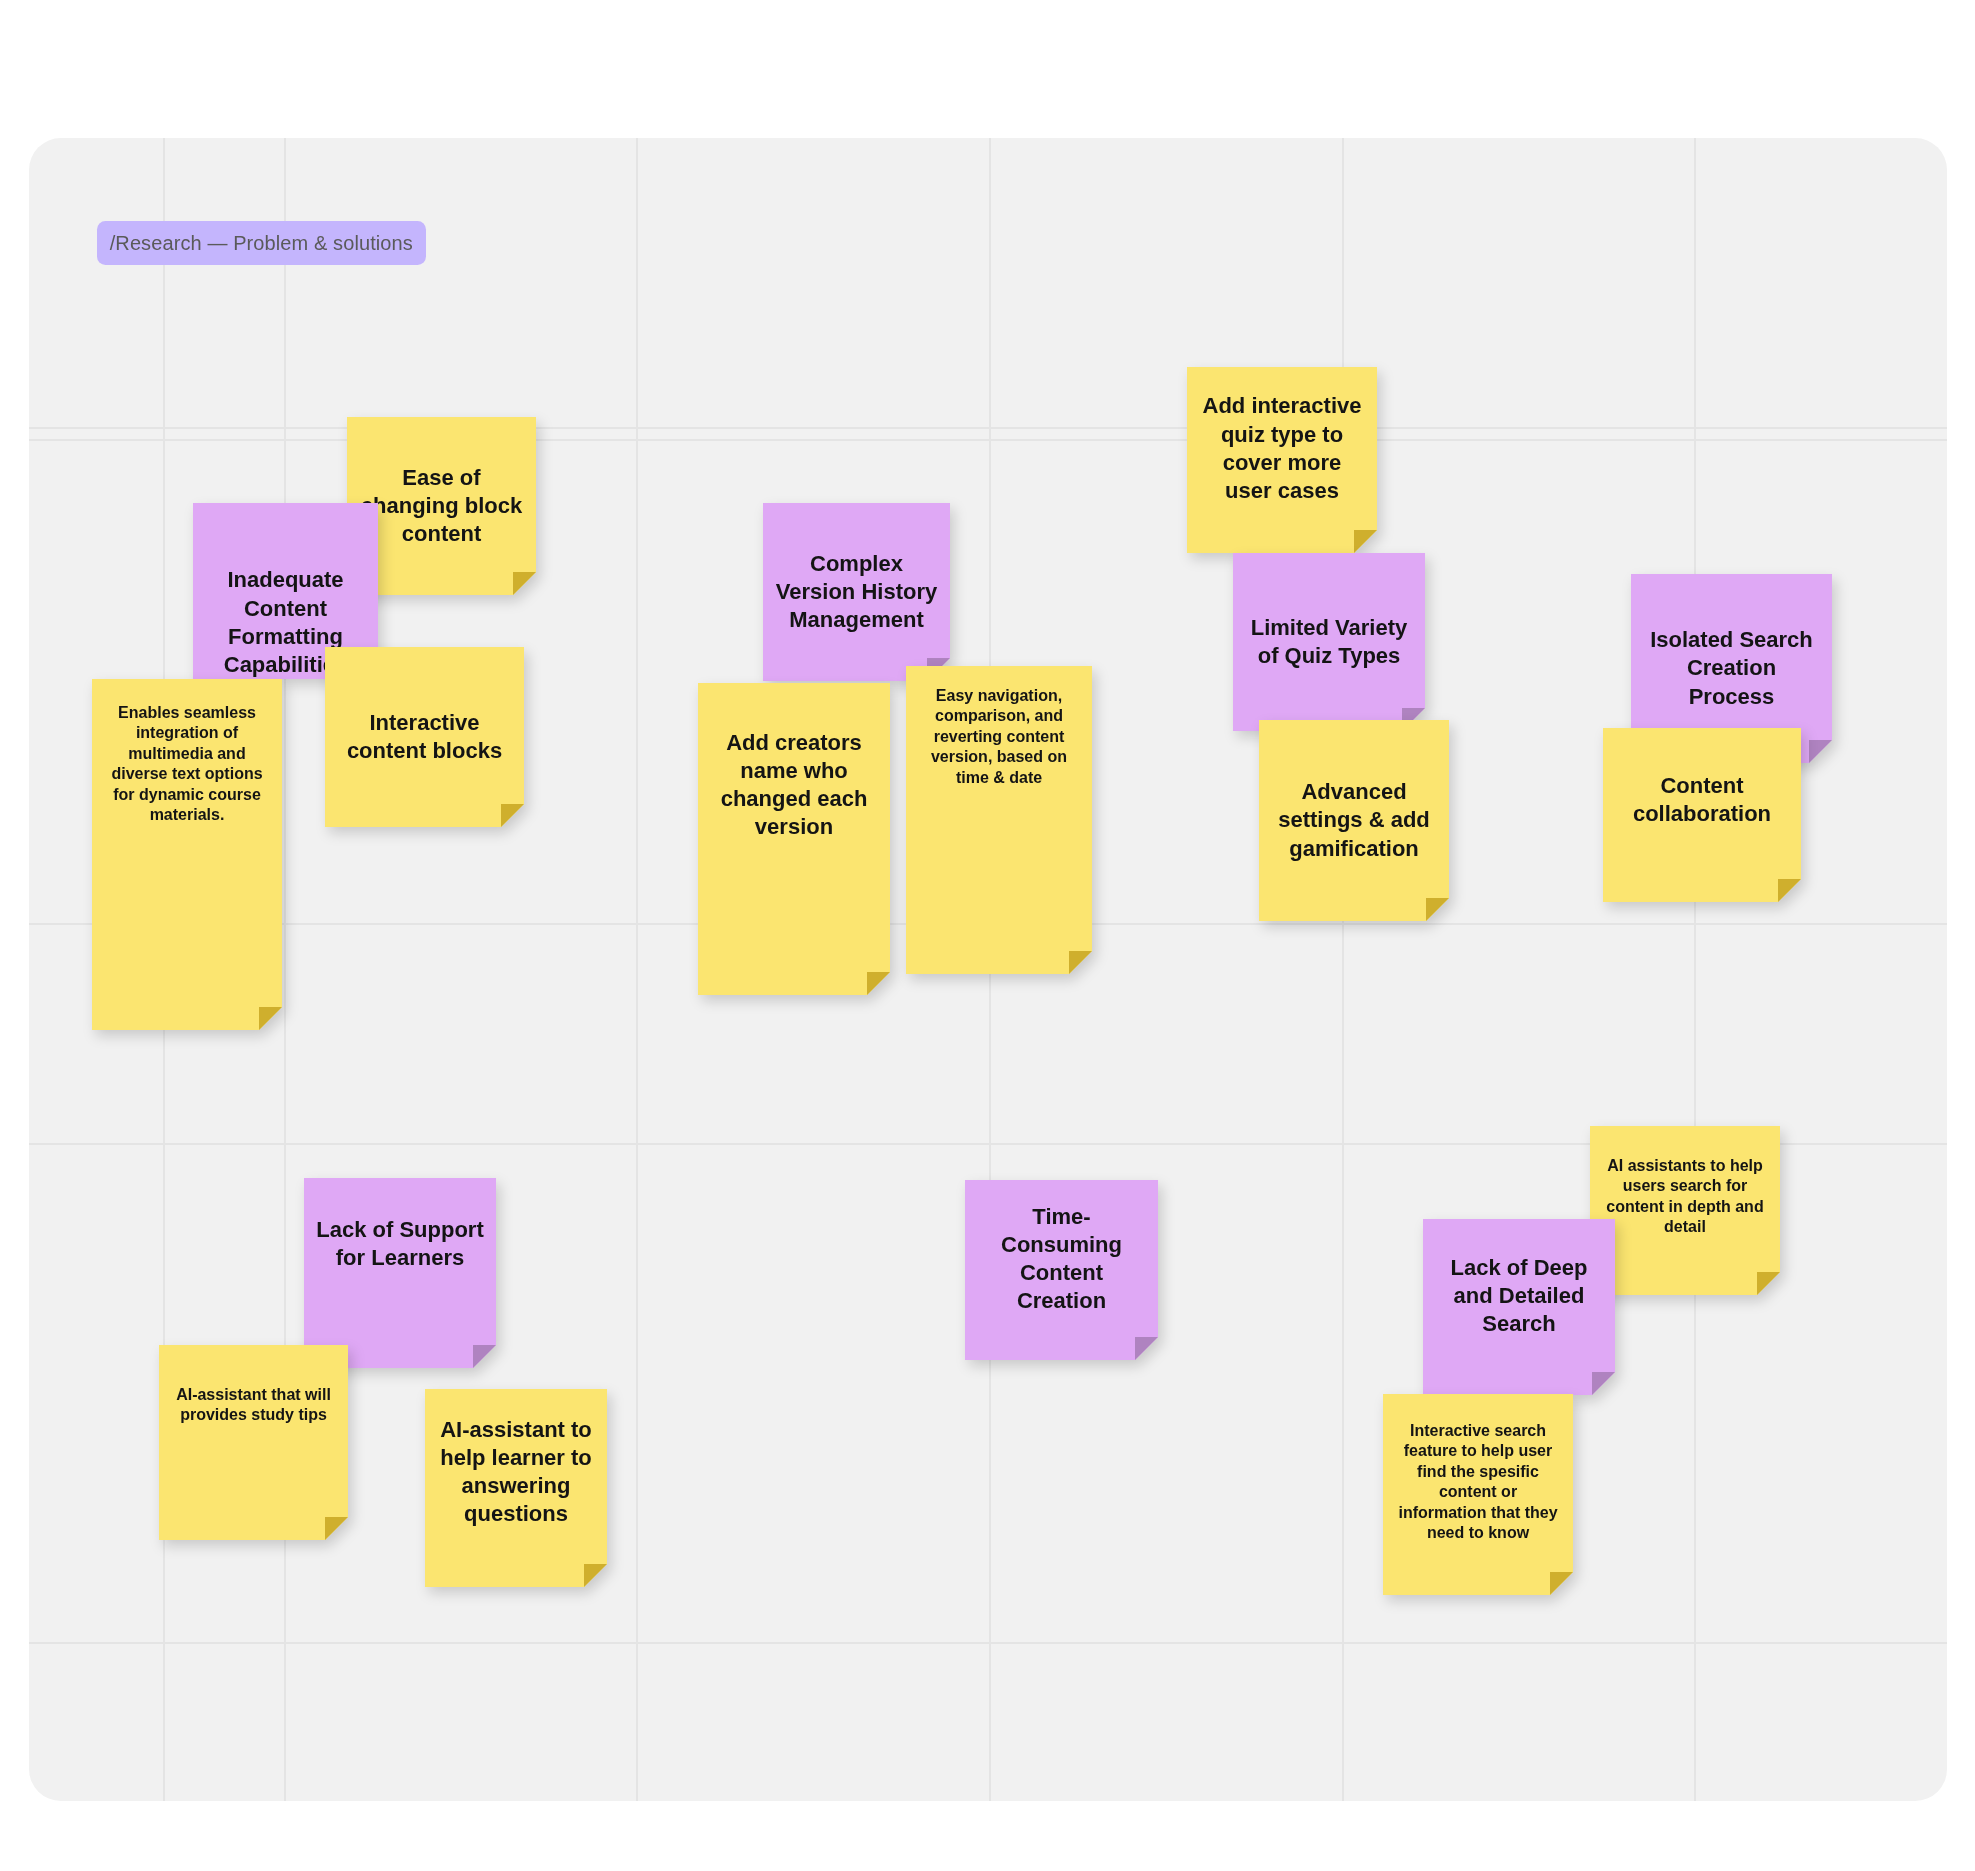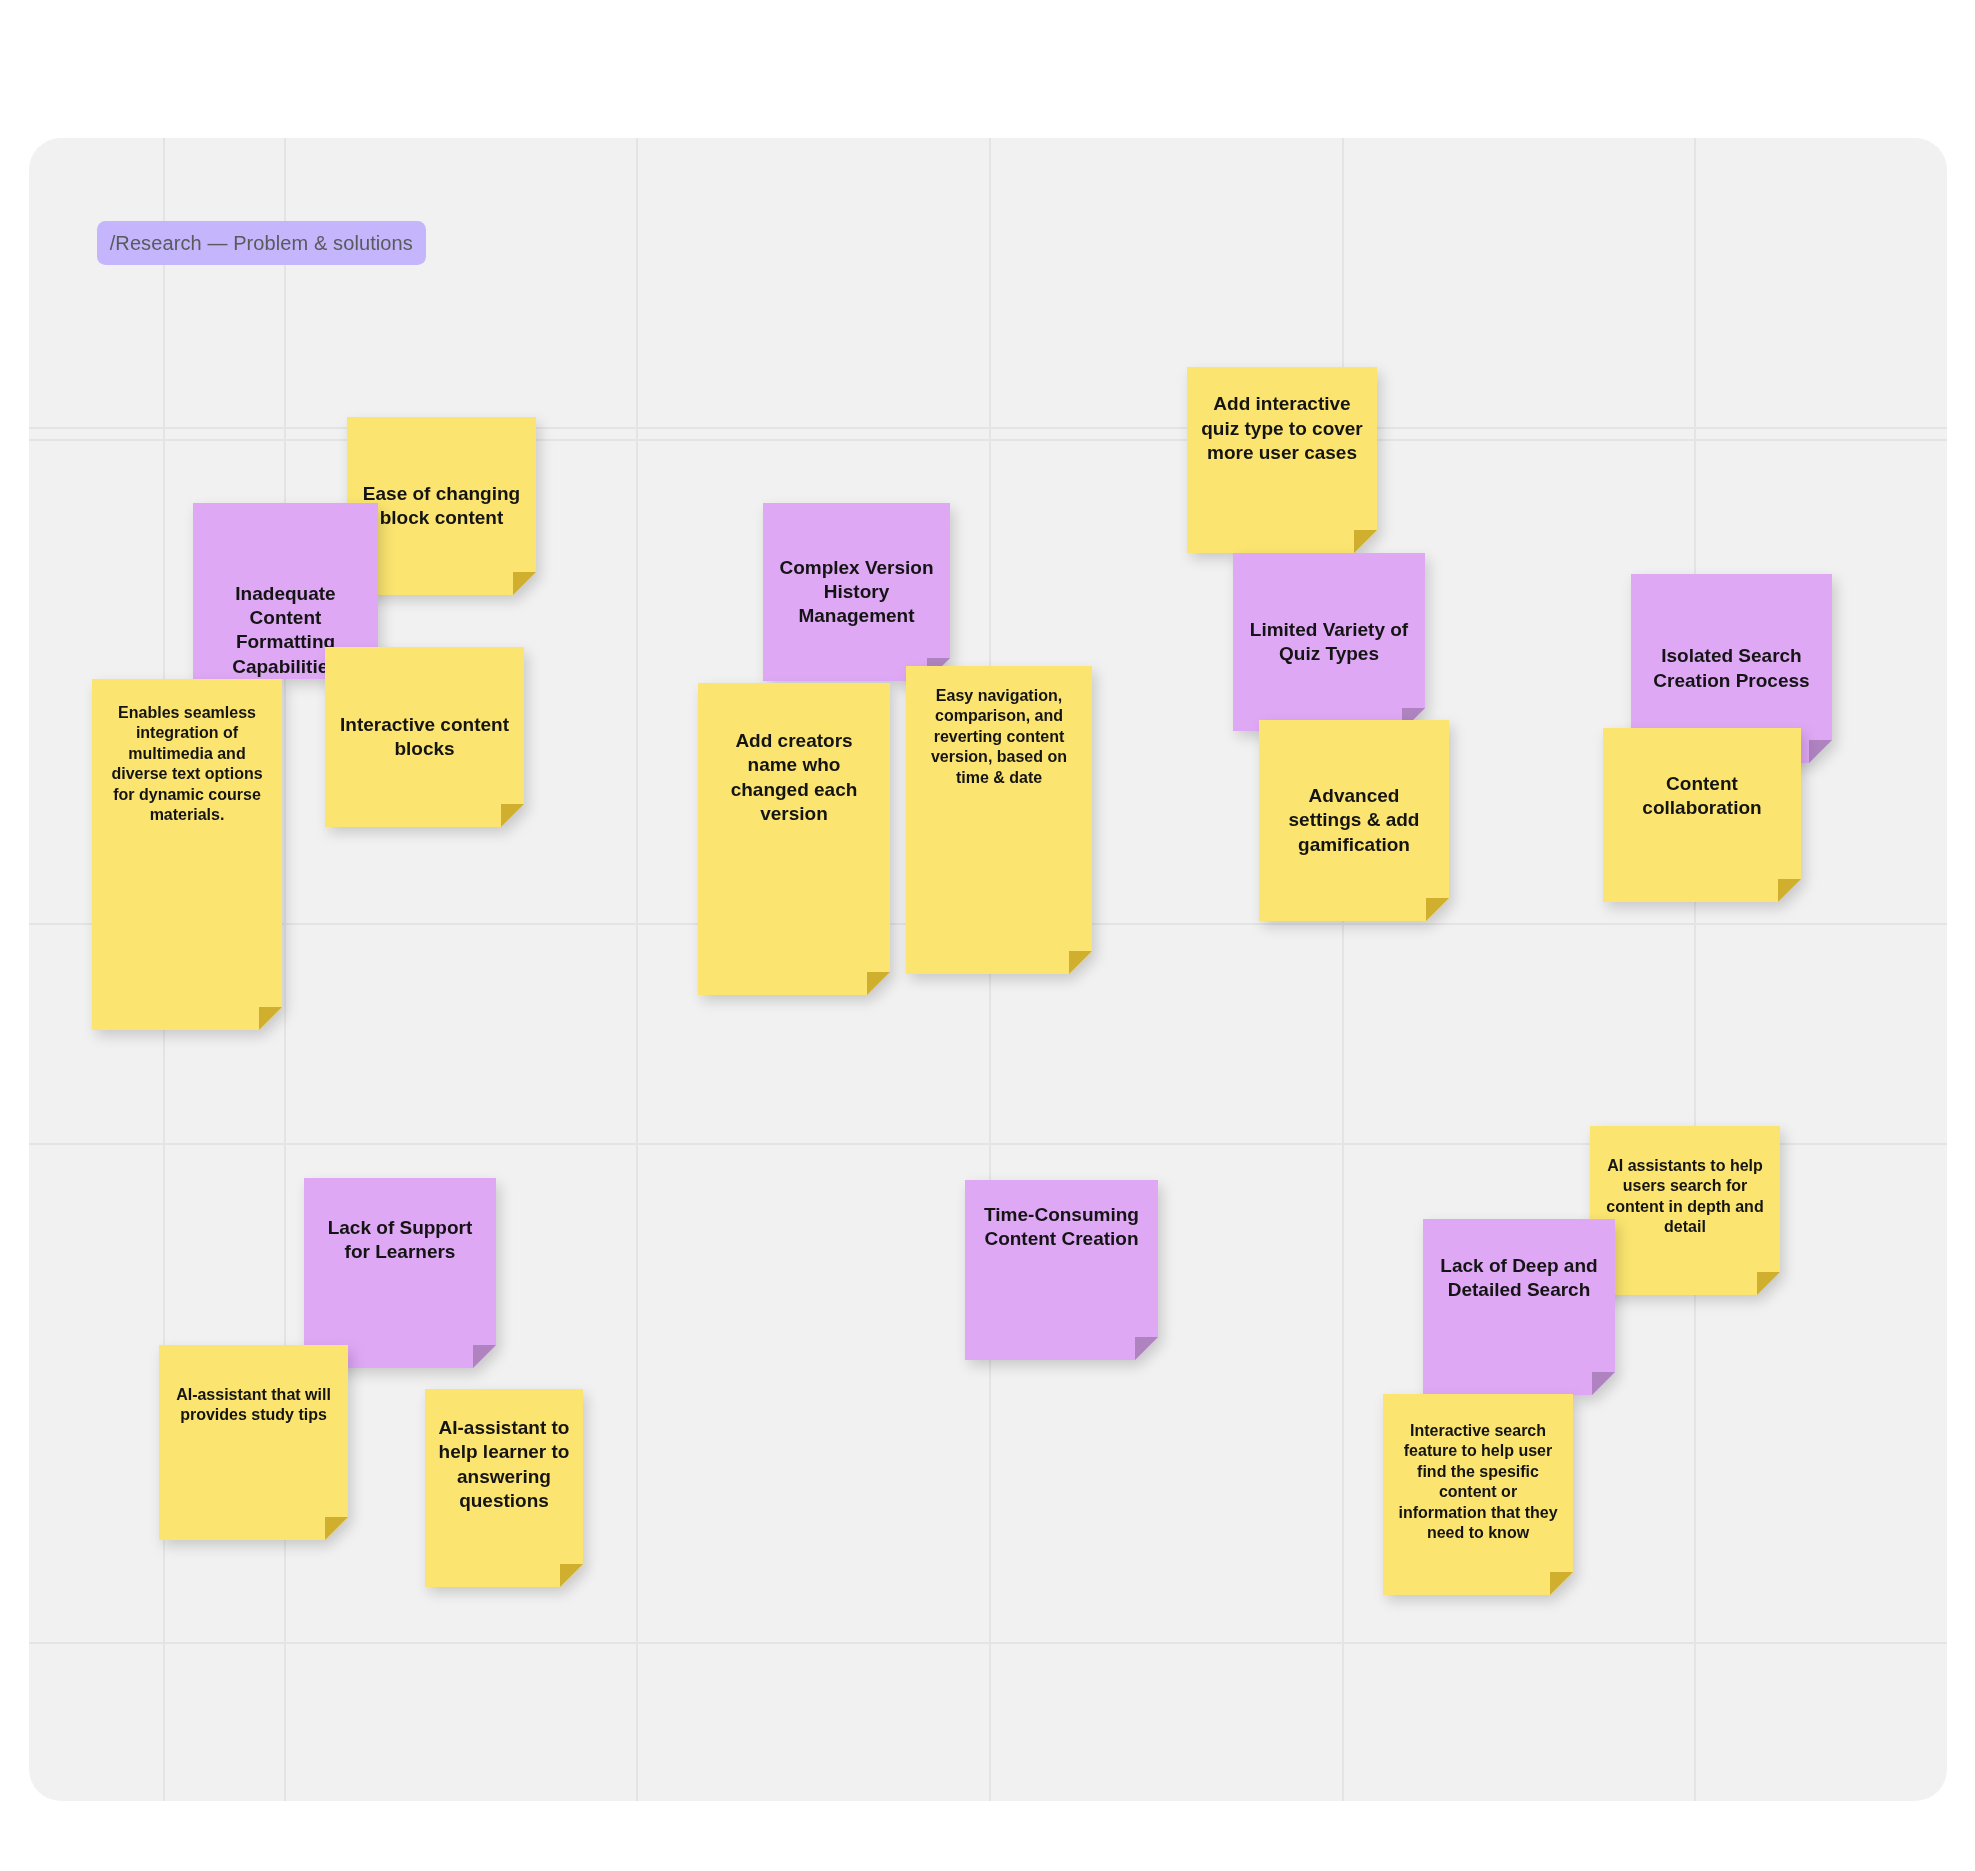--- a/index.html
+++ b/index.html
@@ -82,21 +82,21 @@
     z-index: 2;
     padding: 0 11.3px;
     line-height: 1.28;
     font-weight: 700;
   }
 
   .note.yellow .note-body { background: #fbe570; }
   .note.yellow .note-fold { background: #cfaf2d; }
   .note.purple .note-body { background: #dfa8f5; }
   .note.purple .note-fold { background: #af83c0; }
-  .note.t-md  .note-text { font-size: 19px; }
+  .note.t-md  .note-text { font-size: 22px; }
   .note.t-sm  .note-text { font-size: 16px; }
 
   .note.align-top .note-text { align-self: flex-start; }
 </style>
 </head>
 <body>
 
 <div id="board-canvas">
 
   <div class="grid-layer">
@@ -192,21 +192,21 @@
     <div class="note-fold"></div>
     <span class="note-text" style="padding-top:38px;">Lack of Support for Learners</span>
   </div>
 
   <div class="note yellow t-sm align-top" style="left:130px; top:1207px; width:189px; height:195px;">
     <div class="note-body"></div>
     <div class="note-fold"></div>
     <span class="note-text" style="padding-top:40px;">AI-assistant that will provides study tips</span>
   </div>
 
-  <div class="note yellow t-md align-top" style="left:396px; top:1251px; width:158px; height:198px;border-radius:29px;">
+  <div class="note yellow t-md align-top" style="left:396px; top:1251px; width:182px; height:198px;border-radius:29px;">
     <div class="note-body"></div>
     <div class="note-fold"></div>
     <span class="note-text" style="padding-top:27px;">AI-assistant to help learner to answering questions</span>
   </div>
 
   <div class="note purple t-md align-top" style="left:936px; top:1042px; width:193px; height:180px;">
     <div class="note-body"></div>
     <div class="note-fold"></div>
     <span class="note-text" style="padding-top:22.6px;">Time-Consuming Content Creation</span>
   </div>

